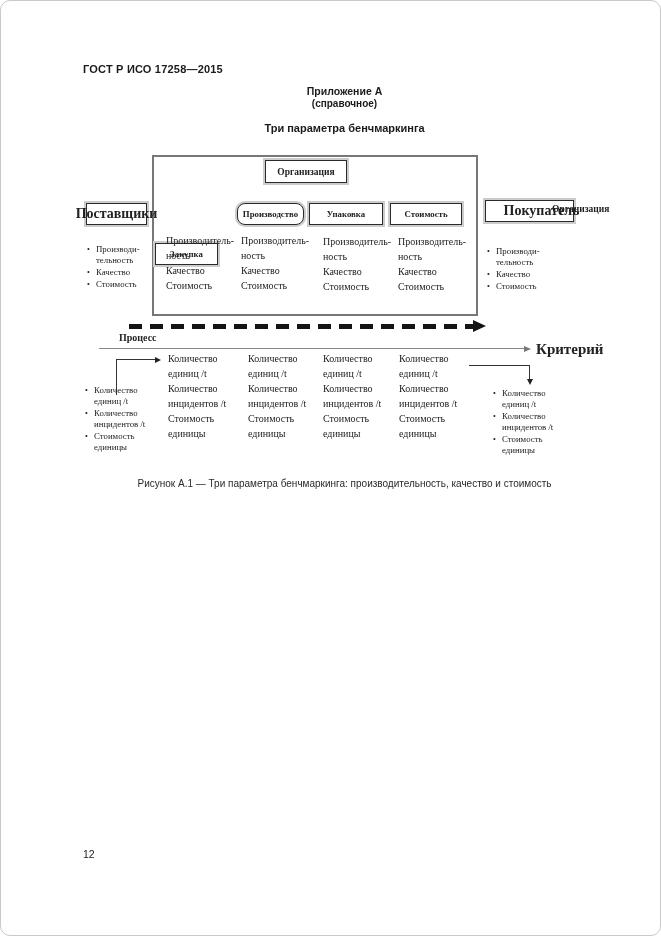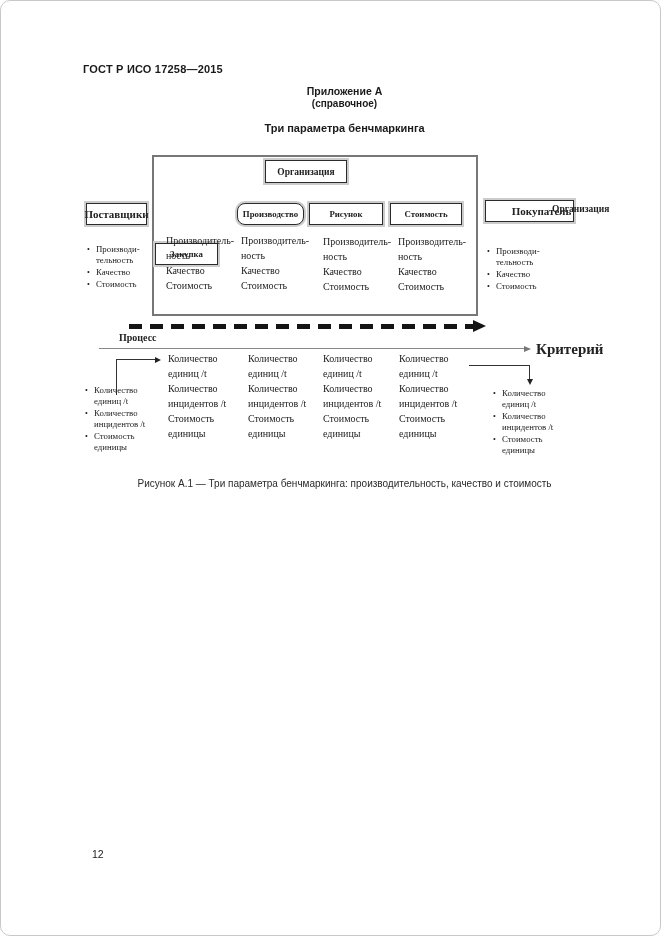--- a/index.html
+++ b/index.html
@@ -20,21 +20,21 @@
   .outer-rect{left:151px;top:154px;width:322px;height:157px;border:2px solid #777;background:transparent;}
   .nbox{border:1px solid #2b2b2b;box-shadow:0 0 0 2px #cccccc;background:#fff;
         display:flex;align-items:center;justify-content:center;
         font-weight:bold;text-align:left;}
   .org-box{left:264px;top:159px;width:80px;height:21px;font-size:9.5px;}
   .stage-box{height:20px;font-size:8.8px;top:202px;}
   .sb1{left:154px;width:61px;margin-top:40px;}
   .sb2{left:236px;width:65px;border-radius:8px;}
   .sb3{left:308px;width:72px;}
   .sb4{left:389px;width:70px;}
-  .side-box{height:20px;font-size:11px;}
+  .side-box{height:20px;font-size:14px;}
   .suppliers-box{left:85px;top:202px;width:59px;}
   .buyer-box{left:484px;top:199px;width:63px;padding-left:24px;}
   .consumer-label{left:551px;top:203px;font-size:9.5px;font-weight:bold;}
 
   .coltext{font-size:10px;line-height:15px;white-space:pre-line;}
   .p1{left:165px;top:232px;width:74px;}
   .p2{left:240px;top:232px;width:74px;}
   .p3{left:322px;top:233px;width:74px;}
   .p4{left:397px;top:233px;width:74px;}
 
@@ -67,40 +67,40 @@
   .lconn-v{left:115px;top:358px;width:1.2px;height:36px;}
   .lconn-h{left:115px;top:358px;width:40px;height:1.2px;}
   .lconn-head{left:154px;top:355.5px;width:0;height:0;
     border-left:6px solid #222;border-top:3px solid transparent;border-bottom:3px solid transparent;}
   .rconn-h{left:468px;top:364px;width:61px;height:1.2px;}
   .rconn-v{left:528px;top:364px;width:1.2px;height:15px;}
   .rconn-head{left:525.5px;top:378px;width:0;height:0;
     border-top:6px solid #222;border-left:3px solid transparent;border-right:3px solid transparent;}
 
   .caption{top:477px;font-size:10px;color:#2a2a2a;}
-  .page-number{left:82px;top:847px;font-size:10.5px;color:#222;margin-left:9px;}
+  .page-number{left:82px;top:847px;font-size:10.5px;color:#222;}
 </style>
 </head>
 <body>
 
 <div class="page">
 
   <div class="abs doc-header">ГОСТ Р ИСО 17258—2015</div>
   <div class="abs centered appendix-title">Приложение А</div>
   <div class="abs centered appendix-note">(справочное)</div>
   <div class="abs centered section-title">Три параметра бенчмаркинга</div>
 
   <div class="fig">
 
     <div class="abs outer-rect"></div>
     <div class="abs nbox org-box">Организация</div>
 
     <div class="abs nbox stage-box sb1">Закупка</div>
     <div class="abs nbox stage-box sb2">Производство</div>
-    <div class="abs nbox stage-box sb3">Рисунок</div>
+    <div class="abs nbox stage-box sb3">Упаковка</div>
     <div class="abs nbox stage-box sb4">Стоимость</div>
 
     <div class="abs coltext p1">Производитель-
 ность
 Качество
 Стоимость</div>
     <div class="abs coltext p2">Производитель-
 ность
 Качество
 Стоимость</div>

